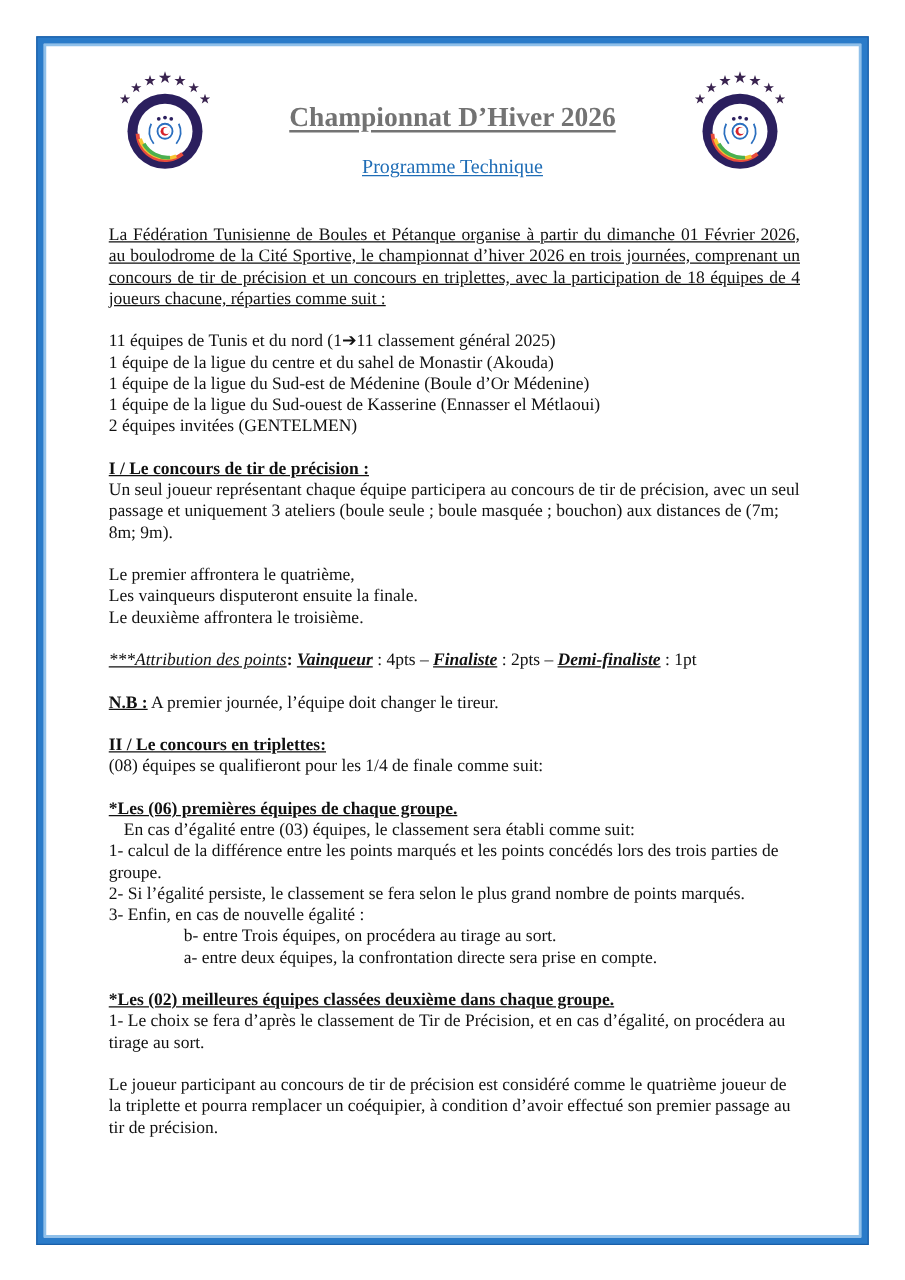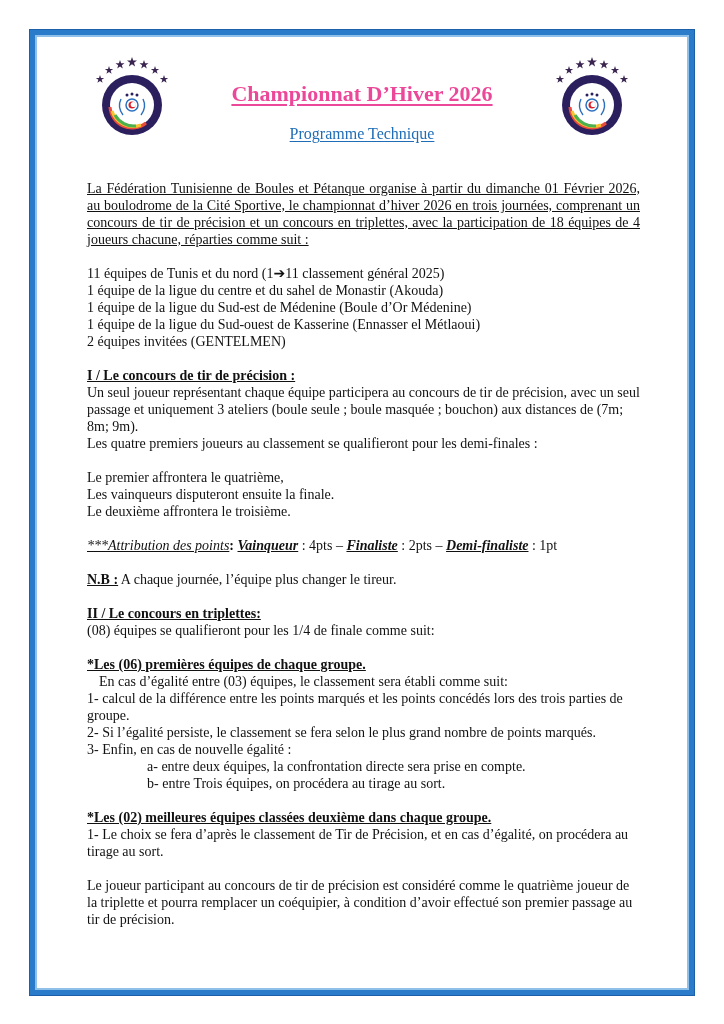--- a/index.html
+++ b/index.html
@@ -44,21 +44,21 @@
     .logo-right { right: 54px; }
 
     .title {
       position: absolute;
       left: 0;
       right: 0;
       top: 44px;
       text-align: center;
       font-weight: bold;
       font-size: 22px;
-      color: #ec4899;
+      color: #737373;
       text-decoration: underline;
       text-underline-offset: 3px;
     }
     .subtitle {
       position: absolute;
       left: 0;
       right: 0;
       top: 88px;
       text-align: center;
       font-weight: normal;
@@ -151,41 +151,40 @@
       <div class="gap"></div>
       <p>11 équipes de Tunis et du nord (1➔11 classement général 2025)</p>
       <p>1 équipe de la ligue du centre et du sahel de Monastir (Akouda)</p>
       <p>1 équipe de la ligue du Sud-est de Médenine (Boule d’Or Médenine)</p>
       <p>1 équipe de la ligue du Sud-ouest de Kasserine (Ennasser el Métlaoui)</p>
       <p>2 équipes invitées (GENTELMEN)</p>
       <div class="gap"></div>
 
       <p class="heading">I / Le concours de tir de précision :</p>
       <p>Un seul joueur représentant chaque équipe participera au concours de tir de précision, avec un seul passage et uniquement 3 ateliers (boule seule ; boule masquée ; bouchon) aux distances de (7m; 8m; 9m).</p>
-      <p>Les quatre premiers joueurs au classement se qualifieront pour les demi-finales :</p>
       <div class="gap"></div>
       <p>Le premier affrontera le quatrième,</p>
       <p>Les vainqueurs disputeront ensuite la finale.</p>
       <p>Le deuxième affrontera le troisième.</p>
       <div class="gap"></div>
       <p><span class="ul">***Attribution des points</span><span class="b">:</span> <span class="bi">Vainqueur</span><span> : 4pts – </span><span class="bi">Finaliste</span><span> : 2pts – </span><span class="bi">Demi-finaliste</span><span> : 1pt</span></p>
       <div class="gap"></div>
-      <p><span class="heading">N.B :</span><span> A chaque journée, l’équipe plus changer le tireur.</span></p>
+      <p><span class="heading">N.B :</span><span> A premier journée, l’équipe doit changer le tireur.</span></p>
       <div class="gap"></div>
 
       <p class="heading">II / Le concours en triplettes:</p>
       <p>(08) équipes se qualifieront pour les 1/4 de finale comme suit:</p>
       <div class="gap"></div>
       <p class="heading">*Les (06) premières équipes de chaque groupe.</p>
       <p class="indent-sm">En cas d’égalité entre (03) équipes, le classement sera établi comme suit:</p>
       <p>1- calcul de la différence entre les points marqués et les points concédés lors des trois parties de groupe.</p>
       <p>2- Si l’égalité persiste, le classement se fera selon le plus grand nombre de points marqués.</p>
       <p>3- Enfin, en cas de nouvelle égalité :</p>
+      <p class="indent-lg">b- entre Trois équipes, on procédera au tirage au sort.</p>
       <p class="indent-lg">a- entre deux équipes, la confrontation directe sera prise en compte.</p>
-      <p class="indent-lg">b- entre Trois équipes, on procédera au tirage au sort.</p>
       <div class="gap"></div>
       <p class="heading">*Les (02) meilleures équipes classées deuxième dans chaque groupe.</p>
       <p>1- Le choix se fera d’après le classement de Tir de Précision, et en cas d’égalité, on procédera au tirage au sort.</p>
       <div class="gap"></div>
       <p>Le joueur participant au concours de tir de précision est considéré comme le quatrième joueur de la triplette et pourra remplacer un coéquipier, à condition d’avoir effectué son premier passage au tir de précision.</p>
     </div>
 
   </div>
 </div>
 

